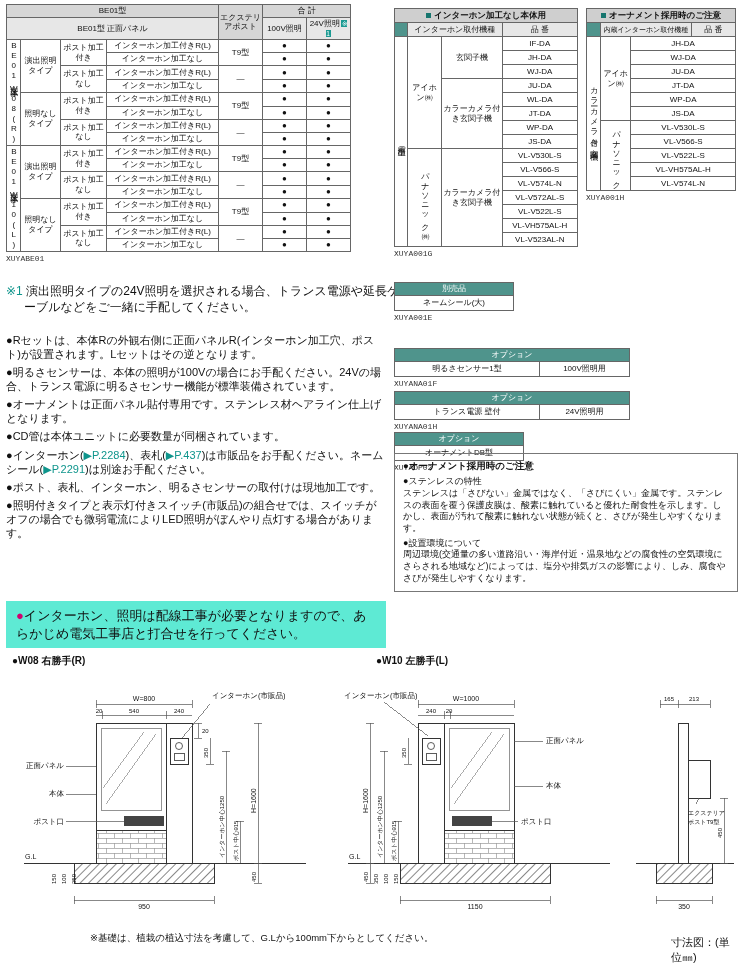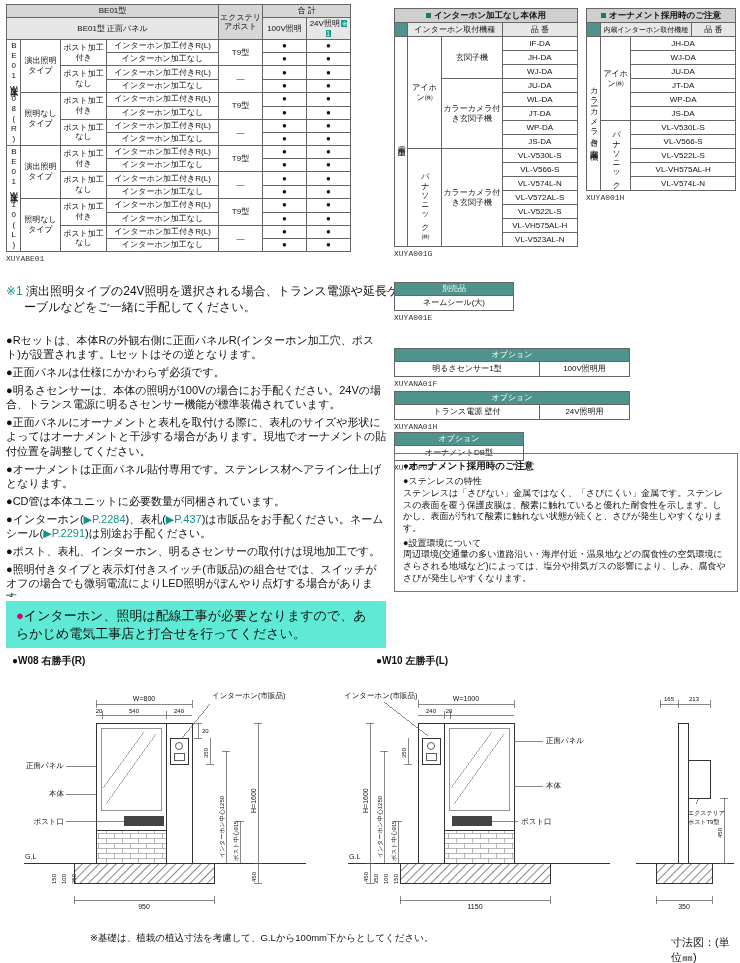--- a/index.html
+++ b/index.html
@@ -303,23 +303,21 @@
     <div class="code">XUYA001H</div>
   </div>
 
   <div class="abs star" style="left:6px;top:284px;width:380px">
     <span class="teal">※1</span>
     <span>演出照明タイプの24V照明を選択される場合、トランス電源や延長ケーブルなどをご一緒に手配してください。</span>
   </div>
 
   <div class="abs" style="left:6px;top:333px;width:382px;height:264px;overflow:hidden">
     <div class="note">●Rセットは、本体Rの外観右側に正面パネルR(インターホン加工穴、ポスト)が設置されます。Lセットはその逆となります。</div>
-    <div class="note">●正面パネルは仕様にかかわらず必須です。</div>
     <div class="note">●明るさセンサーは、本体の照明が100Vの場合にお手配ください。24Vの場合、トランス電源に明るさセンサー機能が標準装備されています。</div>
-    <div class="note">●正面パネルにオーナメントと表札を取付ける際に、表札のサイズや形状によってはオーナメントと干渉する場合があります。現地でオーナメントの貼付位置を調整してください。</div>
     <div class="note">●オーナメントは正面パネル貼付専用です。ステンレス材ヘアライン仕上げとなります。</div>
     <div class="note">●CD管は本体ユニットに必要数量が同梱されています。</div>
     <div class="note"><span>●インターホン(</span><span class="link">▶P.2284</span><span>)、表札(</span><span class="link">▶P.437</span><span>)は市販品をお手配ください。ネームシール(</span><span class="link">▶P.2291</span><span>)は別途お手配ください。</span></div>
     <div class="note">●ポスト、表札、インターホン、明るさセンサーの取付けは現地加工です。</div>
     <div class="note">●照明付きタイプと表示灯付きスイッチ(市販品)の組合せでは、スイッチがオフの場合でも微弱電流によりLED照明がぼんやり点灯する場合があります。</div>
   </div>
 
   <div class="abs" style="left:394px;top:282px;width:120px">
     <table class="tb">
       <tbody>

